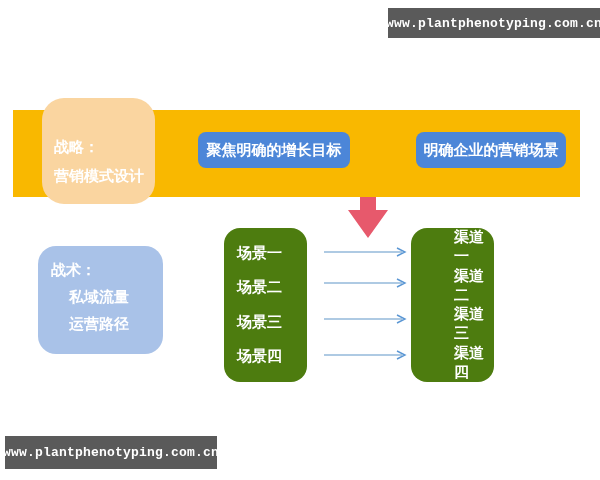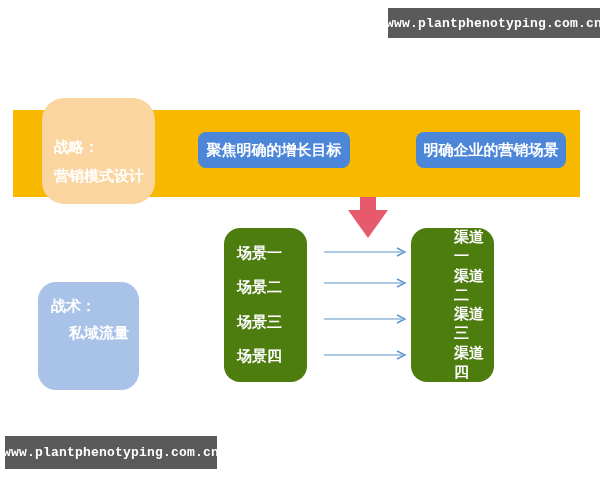--- a/index.html
+++ b/index.html
@@ -22,23 +22,23 @@
   }
   .goal-pill{
     position:absolute;top:132px;height:36px;background:#4c86d8;border-radius:8px;
     color:#fff;font-size:15px;font-weight:600;display:flex;align-items:center;
     justify-content:center;
   }
   .goal-1{left:198px;width:152px;}
   .goal-2{left:416px;width:150px;}
   .red-arrow{position:absolute;left:345px;top:197px;width:46px;height:44px;}
   .tactics-box{
-    position:absolute;left:38px;top:246px;width:101px;height:108px;
+    position:absolute;left:38px;top:246px;width:125px;height:108px;
     background:#a9c2e8;border-radius:18px;color:#fff;font-size:15px;font-weight:600;
-    padding-top:12px;box-sizing:border-box;line-height:27px;margin-top:36px;
+    padding-top:12px;box-sizing:border-box;line-height:27px;
   }
   .tactics-box .l1{margin-left:13px;}
   .tactics-box .l2{margin-left:31px;}
   .blue-list{
     position:absolute;top:228px;width:83px;height:154px;background:#4d7c0f;
     border-radius:16px;color:#fff;font-size:15px;font-weight:600;
     display:flex;flex-direction:column;justify-content:space-evenly;
     box-sizing:border-box;
   }
   .scenario-box{left:224px;padding-left:13px;}
@@ -68,20 +68,21 @@
     <span>明确企业的营销场景</span>
   </div>
 
   <svg class="red-arrow" viewBox="0 0 46 44">
     <polygon points="15,0 31,0 31,13 43,13 23,41 3,13 15,13" fill="#e7596c"></polygon>
   </svg>
 
   <div class="tactics-box">
     <div class="l1">战术：</div>
     <div class="l2">私域流量</div>
+    <div class="l2">运营路径</div>
   </div>
 
   <div class="blue-list scenario-box">
     <div>场景一</div>
     <div>场景二</div>
     <div>场景三</div>
     <div>场景四</div>
   </div>
 
   <svg class="flow-arrows" viewBox="0 0 92 125">

